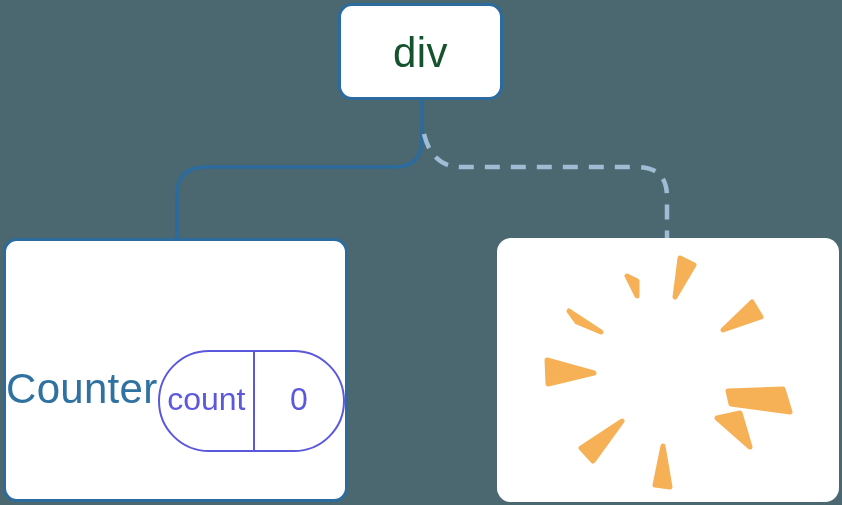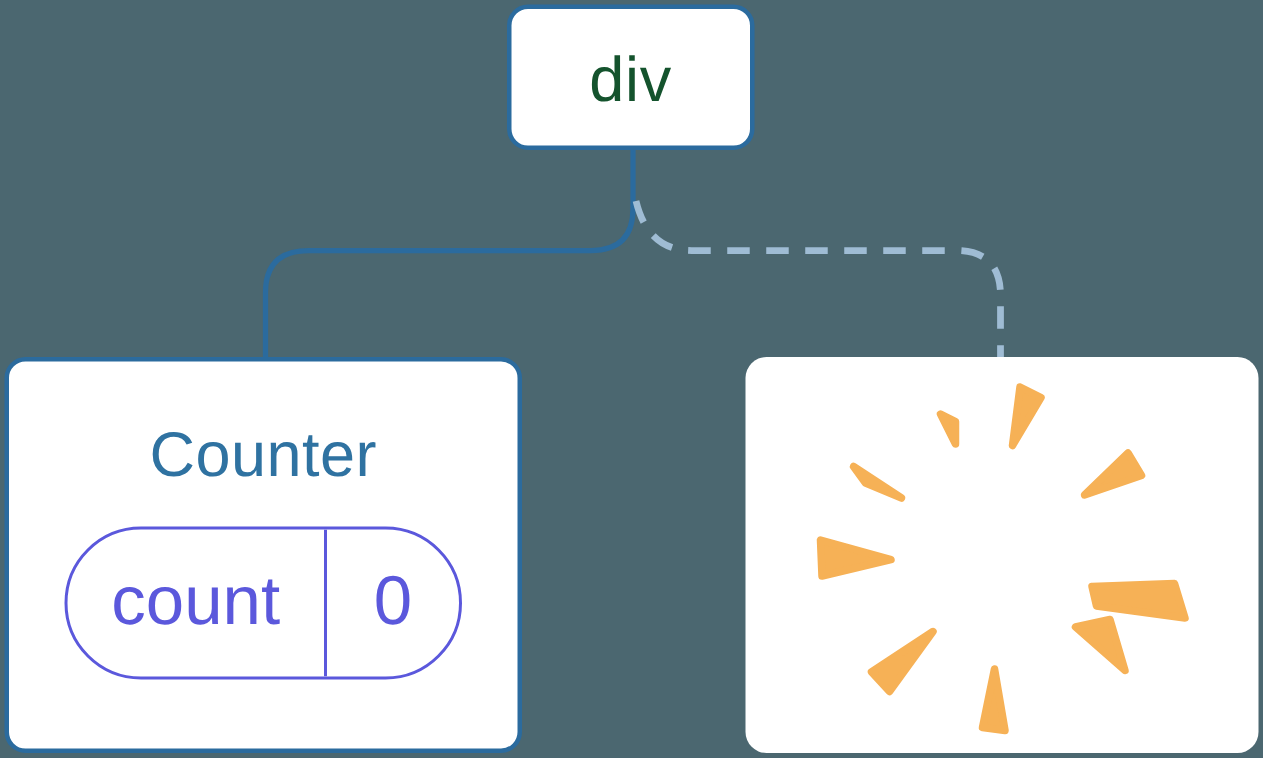--- a/index.html
+++ b/index.html
@@ -45,21 +45,21 @@
     font-weight: 500;
     letter-spacing: 0.5px;
     padding-top: 2px;
   }
   .node-counter {
     left: 3px;
     top: 238px;
     width: 345px;
     height: 264px;
     display: flex;
-    flex-direction: column;
+    flex-direction: row;
     align-items: center;
     padding-top: 38px;
   }
   .counter-title {
     color: #2f72a1;
     font-size: 42px;
     font-weight: 500;
     line-height: 1.15;
     letter-spacing: 0.3px;
   }
@@ -83,21 +83,21 @@
     justify-content: center;
   }
   .state-value-cell {
     width: 88px;
     display: flex;
     align-items: center;
     justify-content: center;
   }
   .state-text {
     color: #5b58dc;
-    font-size: 46px;
+    font-size: 32px;
     font-weight: 400;
     padding-bottom: 4px;
   }
   .node-removed {
     left: 497px;
     top: 238px;
     width: 342px;
     height: 264px;
     display: flex;
     align-items: center;

